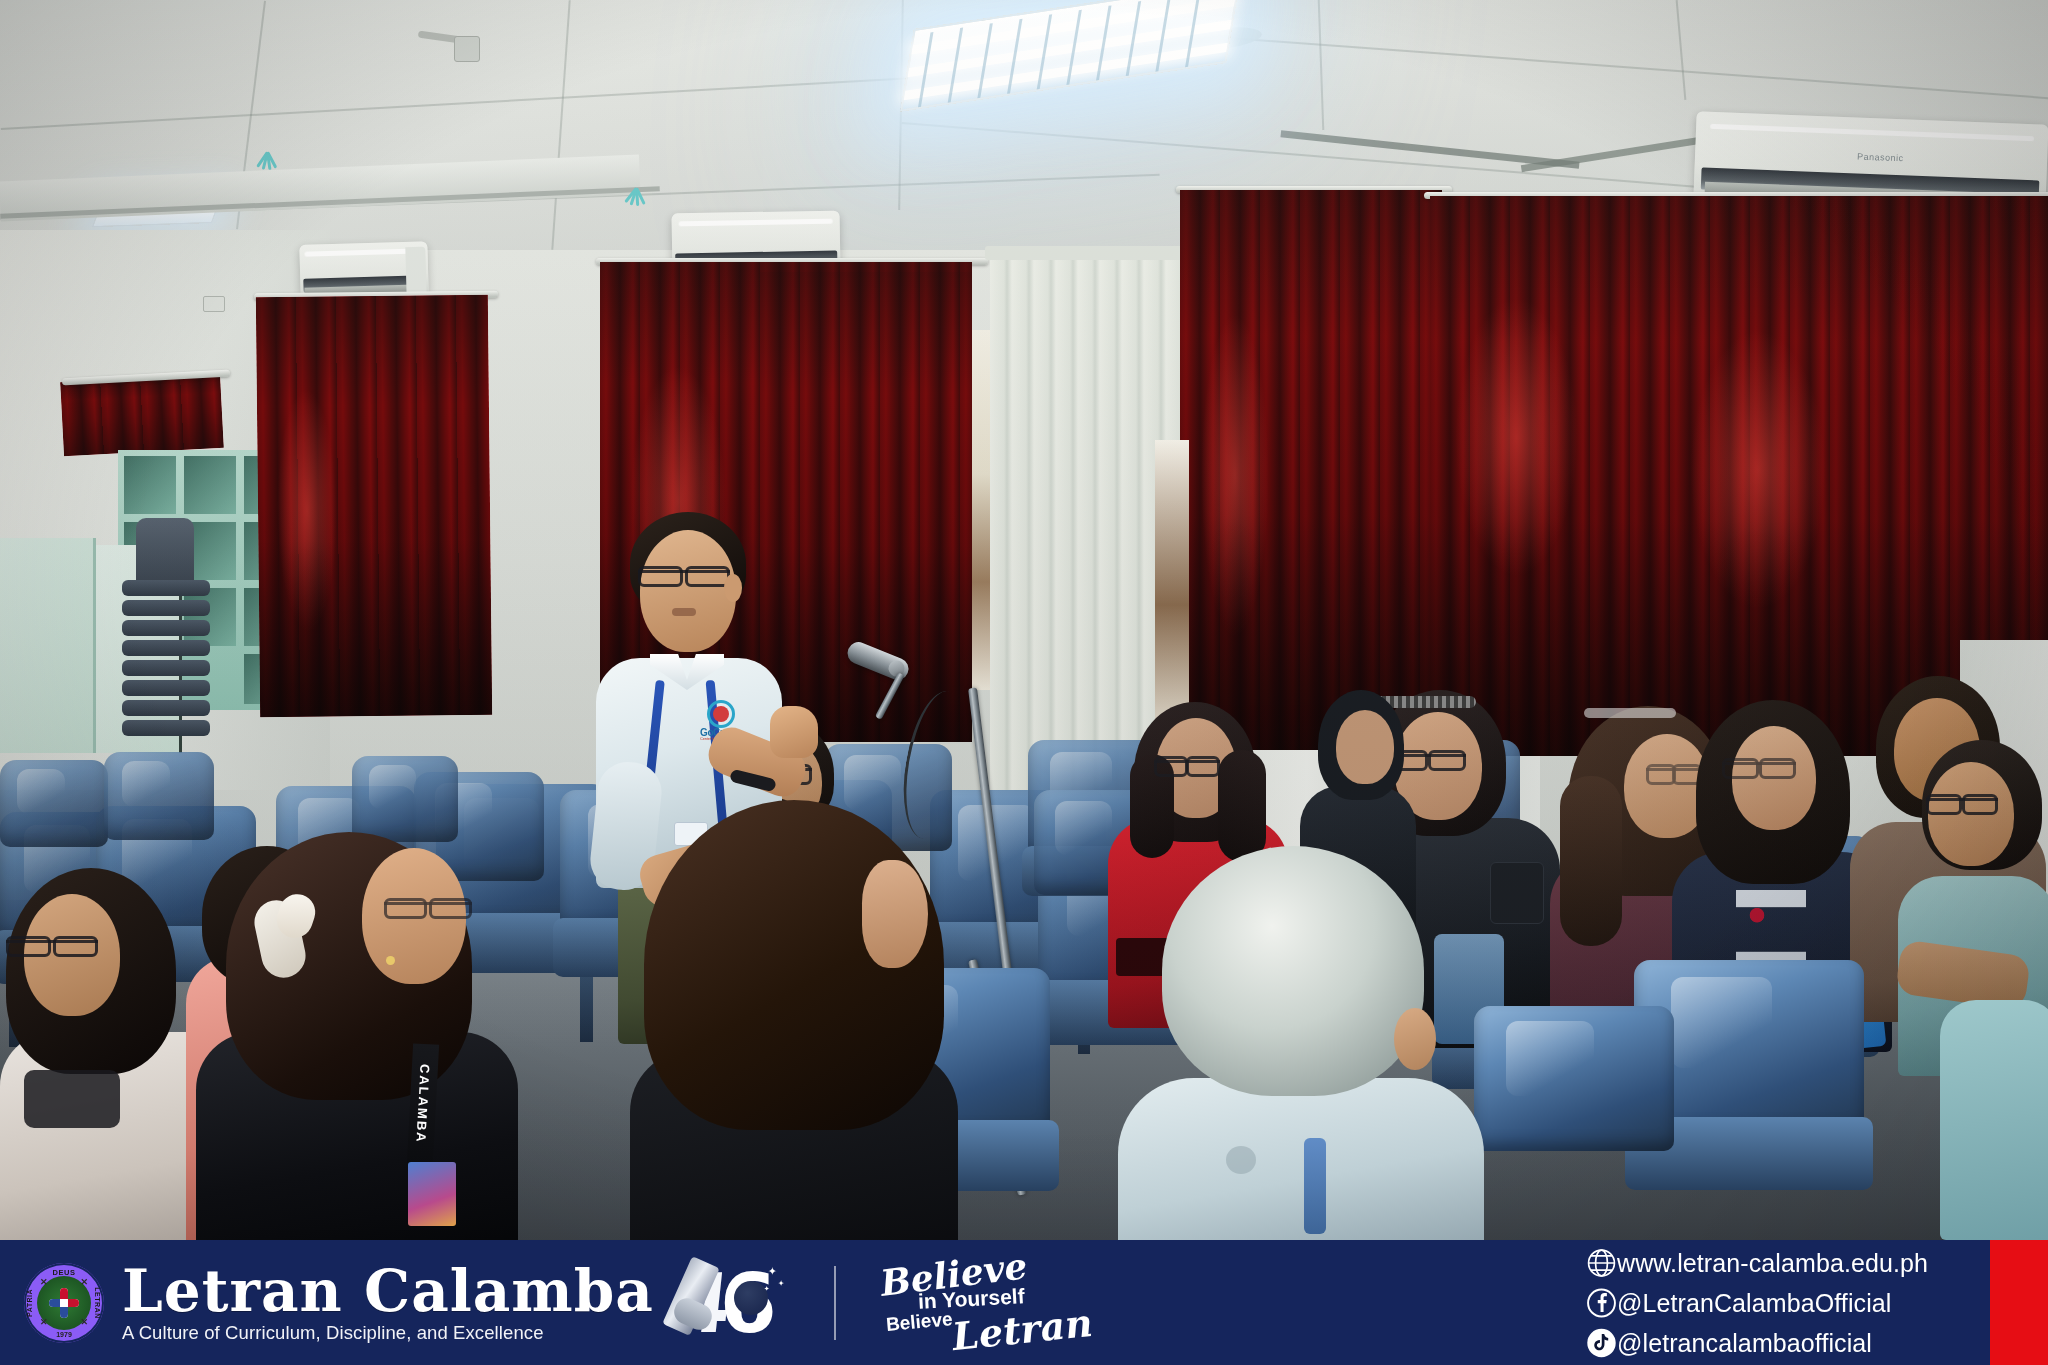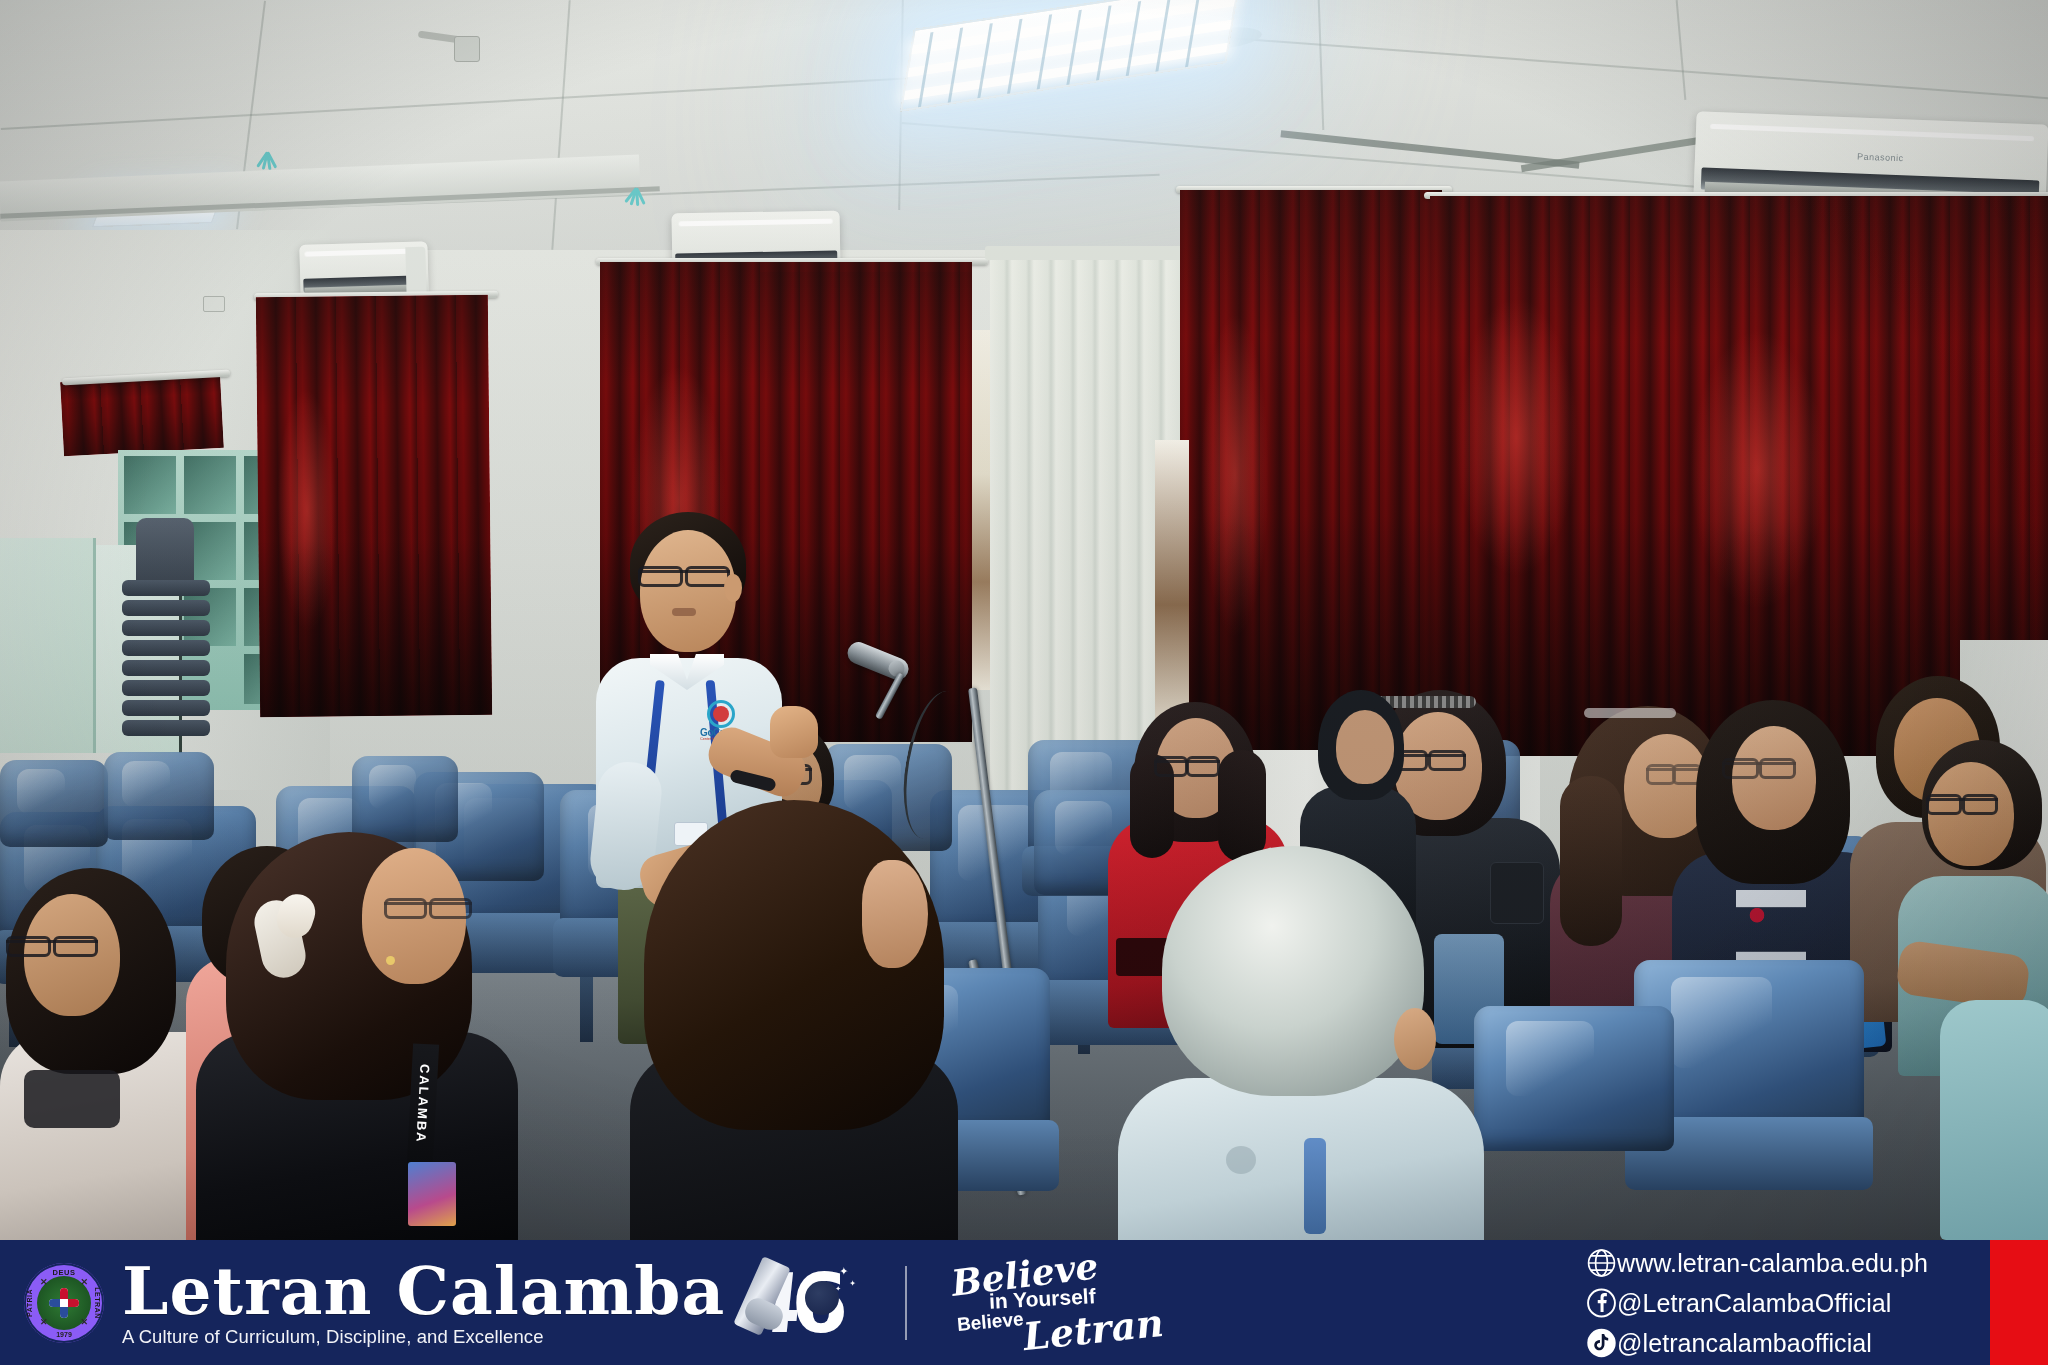--- a/index.html
+++ b/index.html
@@ -222,21 +222,21 @@
   .seal .cross .v{left:11px;top:0;width:8px;height:30px;border-radius:4px;}
   .seal .cross .h{left:0;top:11px;width:30px;height:8px;border-radius:4px;}
   .seal .cross .r1{left:11px;top:0;width:8px;height:11px;background:#c8102e;border-radius:4px 4px 0 0;}
   .seal .cross .b1{left:11px;top:19px;width:8px;height:11px;background:#2a4d9b;border-radius:0 0 4px 4px;}
   .seal .cross .l1{left:0;top:11px;width:11px;height:8px;background:#2a4d9b;border-radius:4px 0 0 4px;}
   .seal .cross .rr{right:0;top:11px;width:11px;height:8px;background:#c8102e;border-radius:0 4px 4px 0;}
   .seal .year{position:absolute;left:0;bottom:5px;width:100%;text-align:center;font-size:7px;font-weight:700;color:#222;}
   .seal .xmark{position:absolute;font-size:9px;color:#2b2b2b;font-weight:700;}
 
   .wordmark{line-height:1;}
-  .wordmark .name{font-family:"DejaVu Serif",serif;font-weight:700;font-size:66px;color:#ffffff;letter-spacing:1px;
+  .wordmark .name{font-family:"DejaVu Serif",serif;font-weight:700;font-size:58px;color:#ffffff;letter-spacing:1px;
     text-shadow:0 1px 0 rgba(0,0,0,.3);}
   .wordmark .tagline{font-size:18.5px;color:#f2f3f7;letter-spacing:.1px;margin-top:4px;}
 
   .badge46{position:relative;width:118px;height:92px;flex:0 0 auto;}
   .badge46 .four{position:absolute;left:2px;top:6px;font-size:82px;font-weight:700;color:#f4f6fa;
     font-family:"DejaVu Sans",sans-serif;line-height:1;transform:skewX(-6deg);}
   .badge46 .six{position:absolute;left:48px;top:6px;font-size:82px;font-weight:700;color:#ffffff;
     font-family:"DejaVu Sans",sans-serif;line-height:1;}
   .badge46 .torch{position:absolute;left:4px;top:2px;width:30px;height:74px;
     background:linear-gradient(100deg,#aeb6c4,#e9edf3 40%,#79839a);transform:rotate(24deg);border-radius:4px;}

